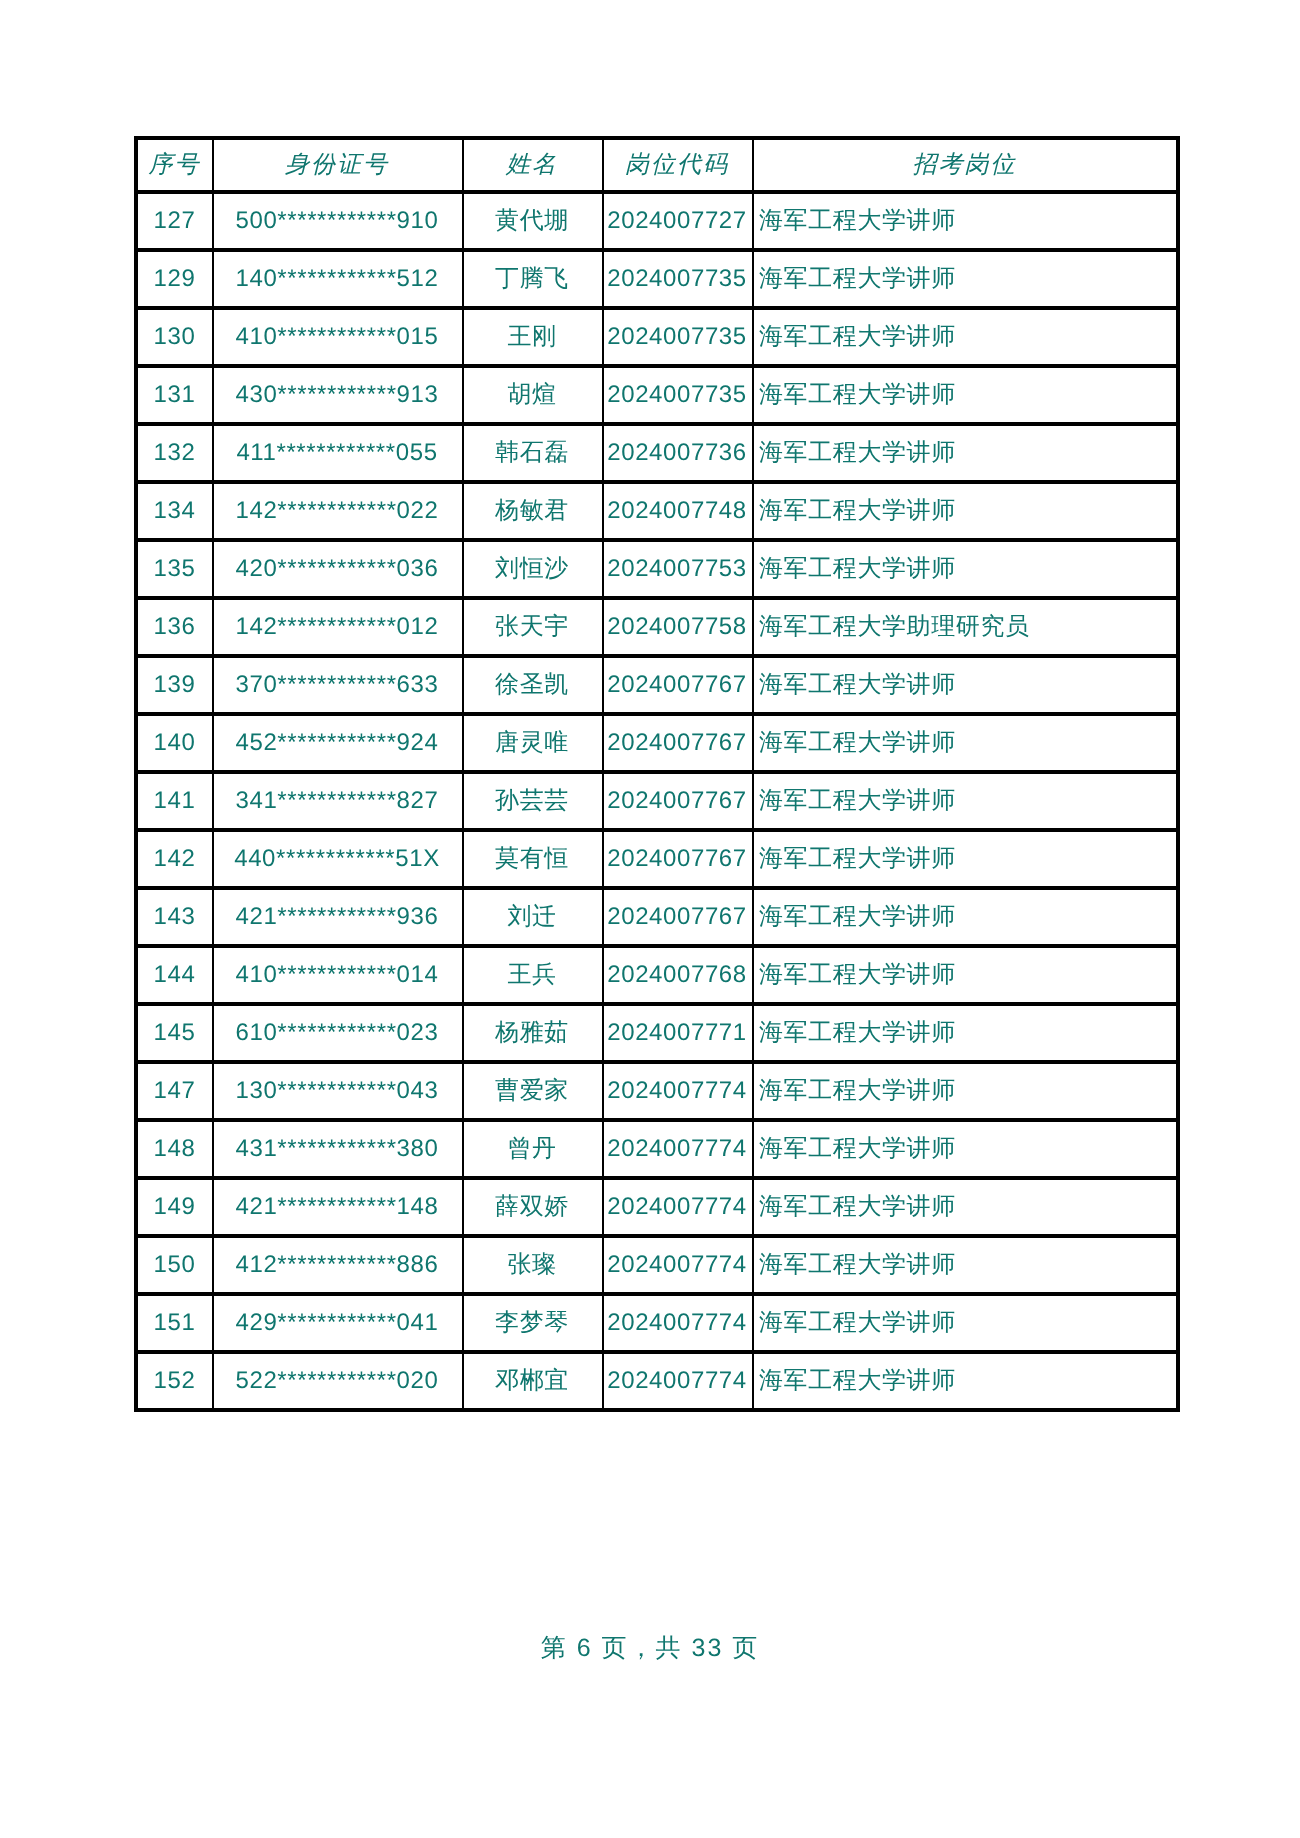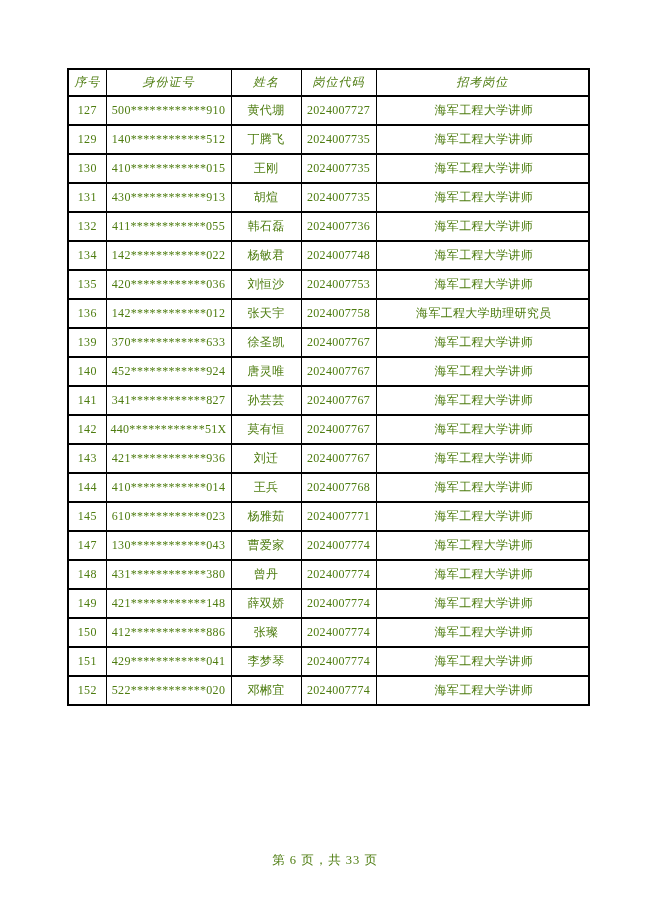--- a/index.html
+++ b/index.html
@@ -1,22 +1,22 @@
 <!DOCTYPE html>
 <html><head>
 <meta charset="utf-8">
 <style>
   html,body{margin:0;padding:0;background:#ffffff;}
   .page{
     position:relative;
     width:650px;
     height:919px;
     background:#ffffff;
-    color:#4d7c0f;
-    font-family:Liberation Serif, serif;
+    color:#0f766e;
+    font-family:Liberation Sans, sans-serif;
     overflow:hidden;
     border-radius:24px;
   }
   table.roster{
     position:absolute;
     left:67px;
     top:68px;
     width:521px;
     border-collapse:collapse;
     table-layout:fixed;
@@ -39,27 +39,27 @@
     height:25px;
     font-weight:normal;
     font-style:italic;
     letter-spacing:1px;
   }
   .roster td{
     height:27px;
     letter-spacing:0.3px;
   }
   .roster td.post{
-    text-align:center;
+    text-align:left;
     padding-left:3px;
   }
   .footer{
     position:absolute;
     left:0;
-    top:852px;
+    top:816px;
     width:100%;
     text-align:center;
     font-size:12.5px;
     letter-spacing:1px;
   }
 </style>
 </head>
 <body>
 
 <div class="page">

